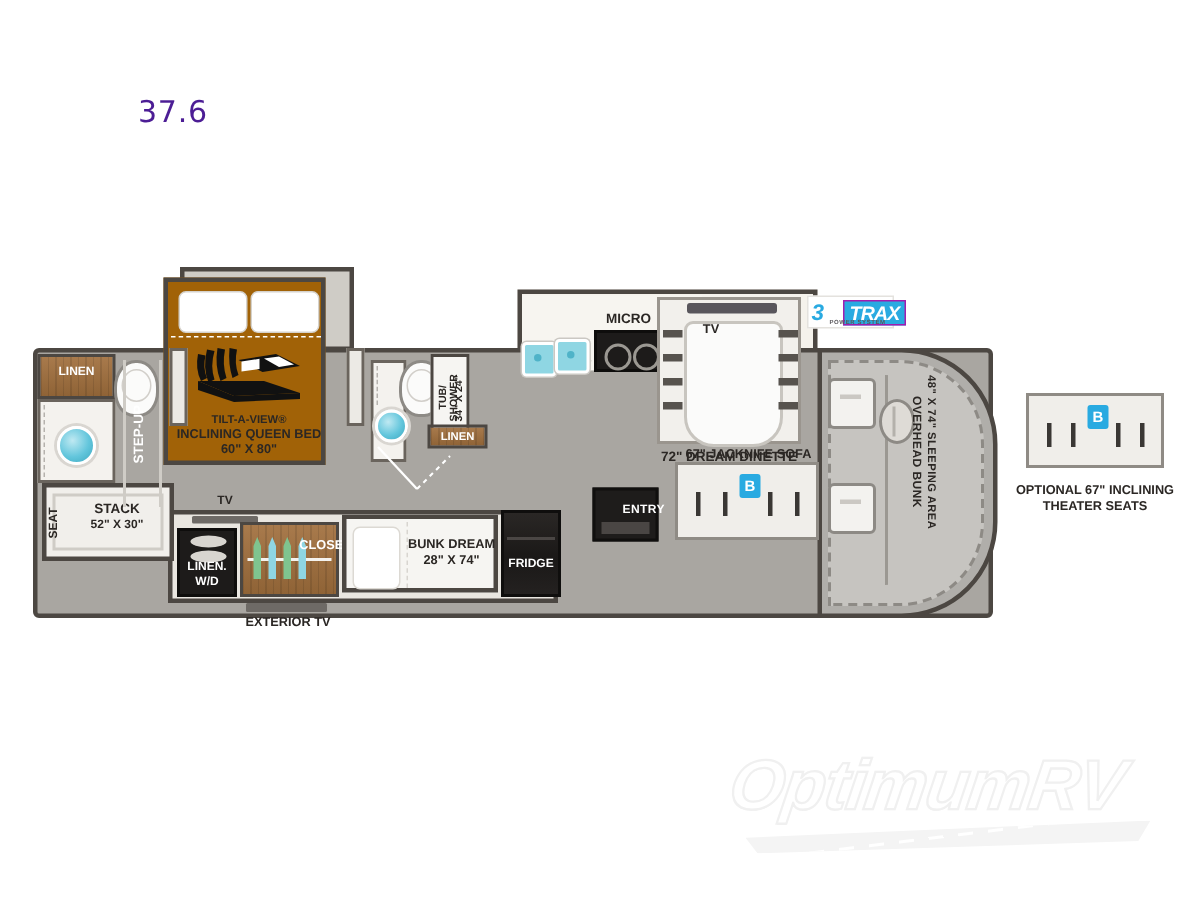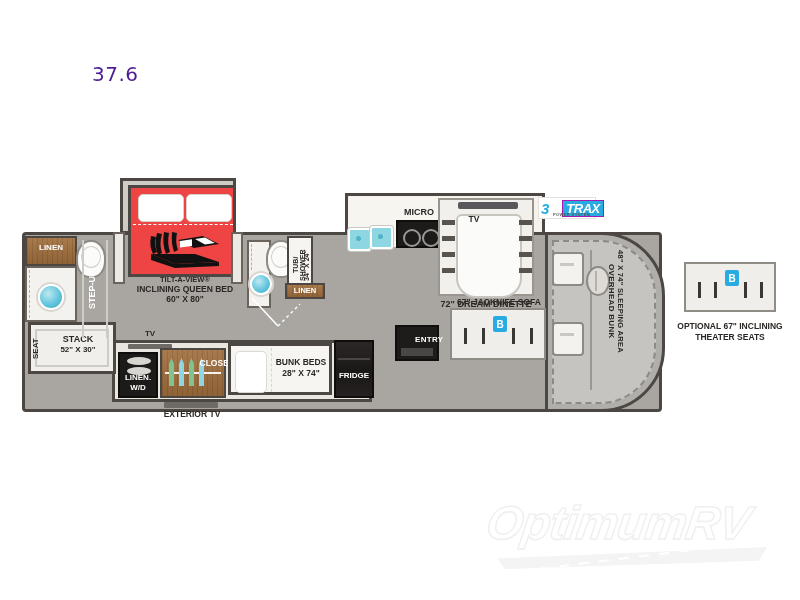--- a/index.html
+++ b/index.html
@@ -92,22 +92,22 @@
     background:
       repeating-linear-gradient(90deg,rgba(0,0,0,.10) 0 1px,transparent 1px 5px),
       linear-gradient(#a87a4c,#8f6336);
     border:2px solid #4c4742;
   }
   .white-blk{background:#f6f5f2;border:2px solid #4c4742;}
   .light-blk{background:#eceae5;border:2px solid #6a645d;}
 
   
   .bed{
-    position:absolute;left:128px;top:185px;width:108px;height:92px;
-    background:#ef4444;border:3px solid #4c4742;box-sizing:border-box;
+    position:absolute;left:109px;top:185px;width:108px;height:125px;
+    background:#a16207;border:3px solid #4c4742;box-sizing:border-box;
   }
   .pillow{
     position:absolute;top:6px;width:44px;height:26px;background:#ffffff;
     border:1px solid #d5d2cc;border-radius:5px;
   }
   .bed-art{
     position:absolute;left:14px;top:42px;width:80px;height:40px;
   }
 
   
@@ -454,21 +454,21 @@
       <svg class="hanger" style="left:36px;" viewBox="0 0 7 28">
           <path d="M3.5 0 L6 6 L6 28 L1 28 L1 6 Z" fill="#8fd6e3"></path>
         </svg>
     </div>
     <div class="lbl lbl-w" style="left:178px;top:359px;width:56px;font-size:8.5px;text-align:right;">CLOSET</div>
 
     <div class="bunk">
       <div class="bunk-pillow"></div>
       <div class="dashline" style="left:40px;top:2px;width:0;height:44px;border-top:none;border-left:1px dashed #d8d5d0;"></div>
     </div>
-    <div class="lbl" style="left:268px;top:358px;width:66px;font-size:8.5px;">BUNK BEDS</div>
+    <div class="lbl" style="left:268px;top:358px;width:66px;font-size:8.5px;">BUNK DREAM</div>
     <div class="lbl" style="left:268px;top:369px;width:66px;font-size:8.5px;">28" X 74"</div>
 
     <div class="fridge">
       <div class="fridge-div"></div>
     </div>
     <div class="lbl lbl-w" style="left:334px;top:372px;width:40px;font-size:8px;">FRIDGE</div>
 
     <div class="tvbar" style="left:164px;top:402px;width:54px;height:6px;"></div>
     <div class="lbl" style="left:150px;top:410px;width:84px;font-size:8.5px;">EXTERIOR TV</div>
 

